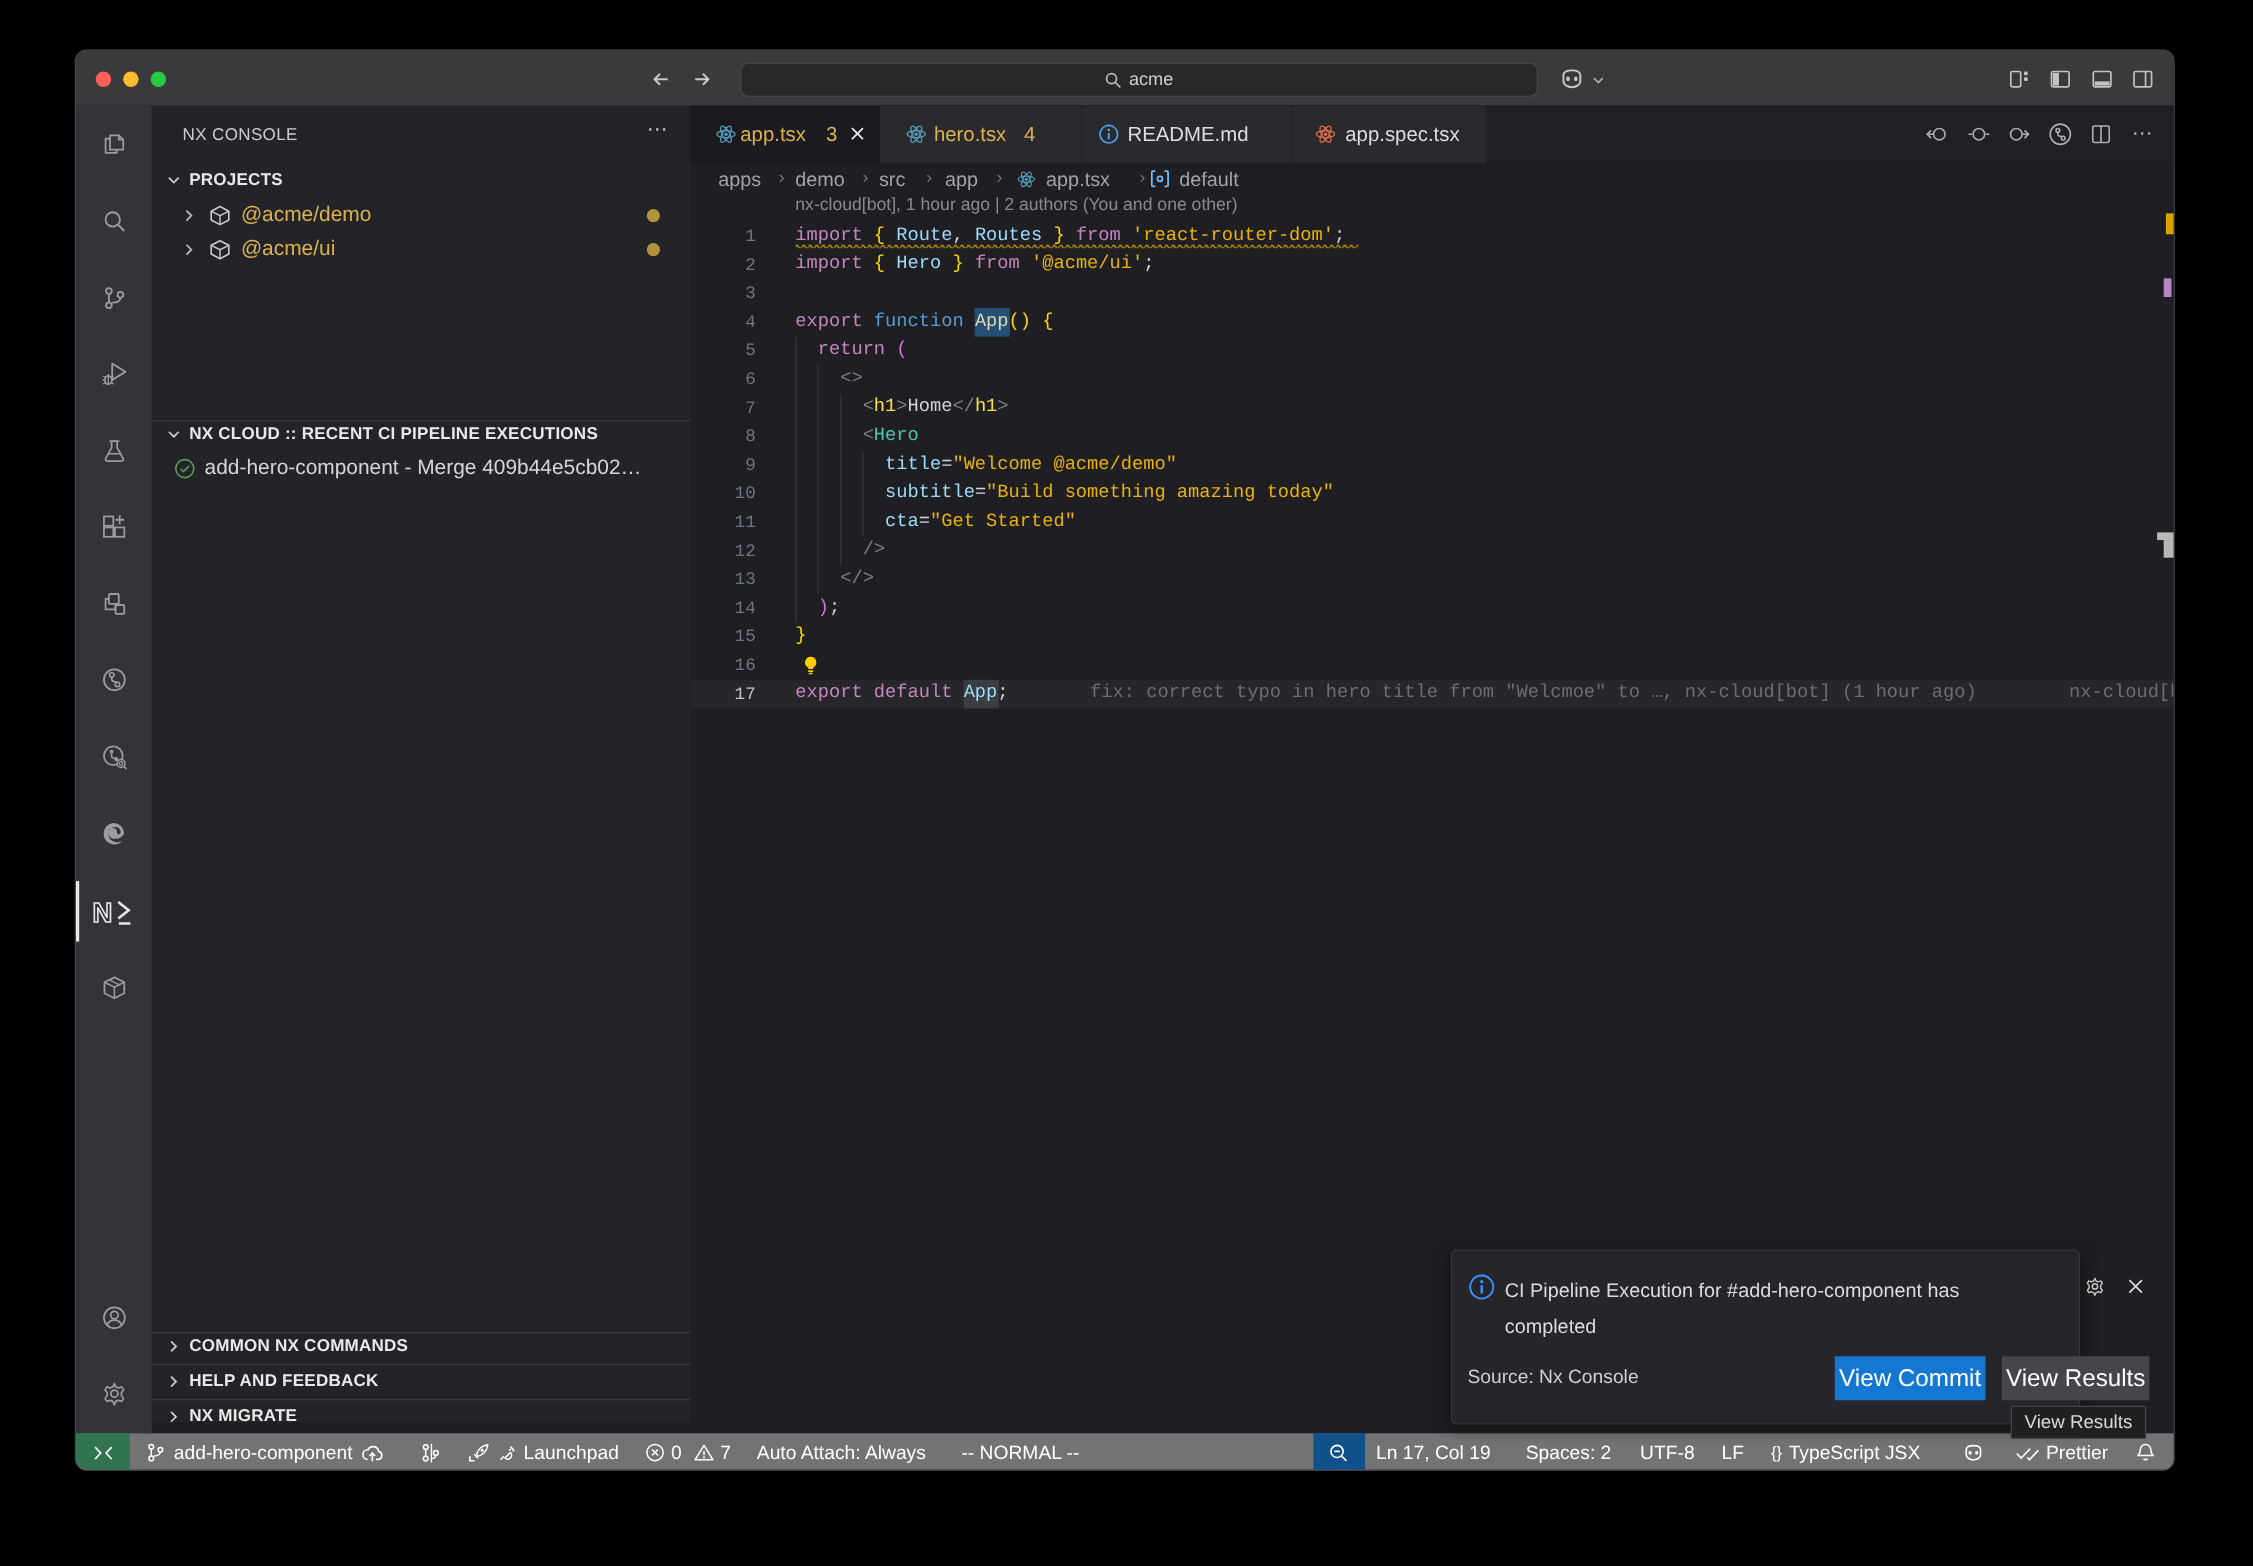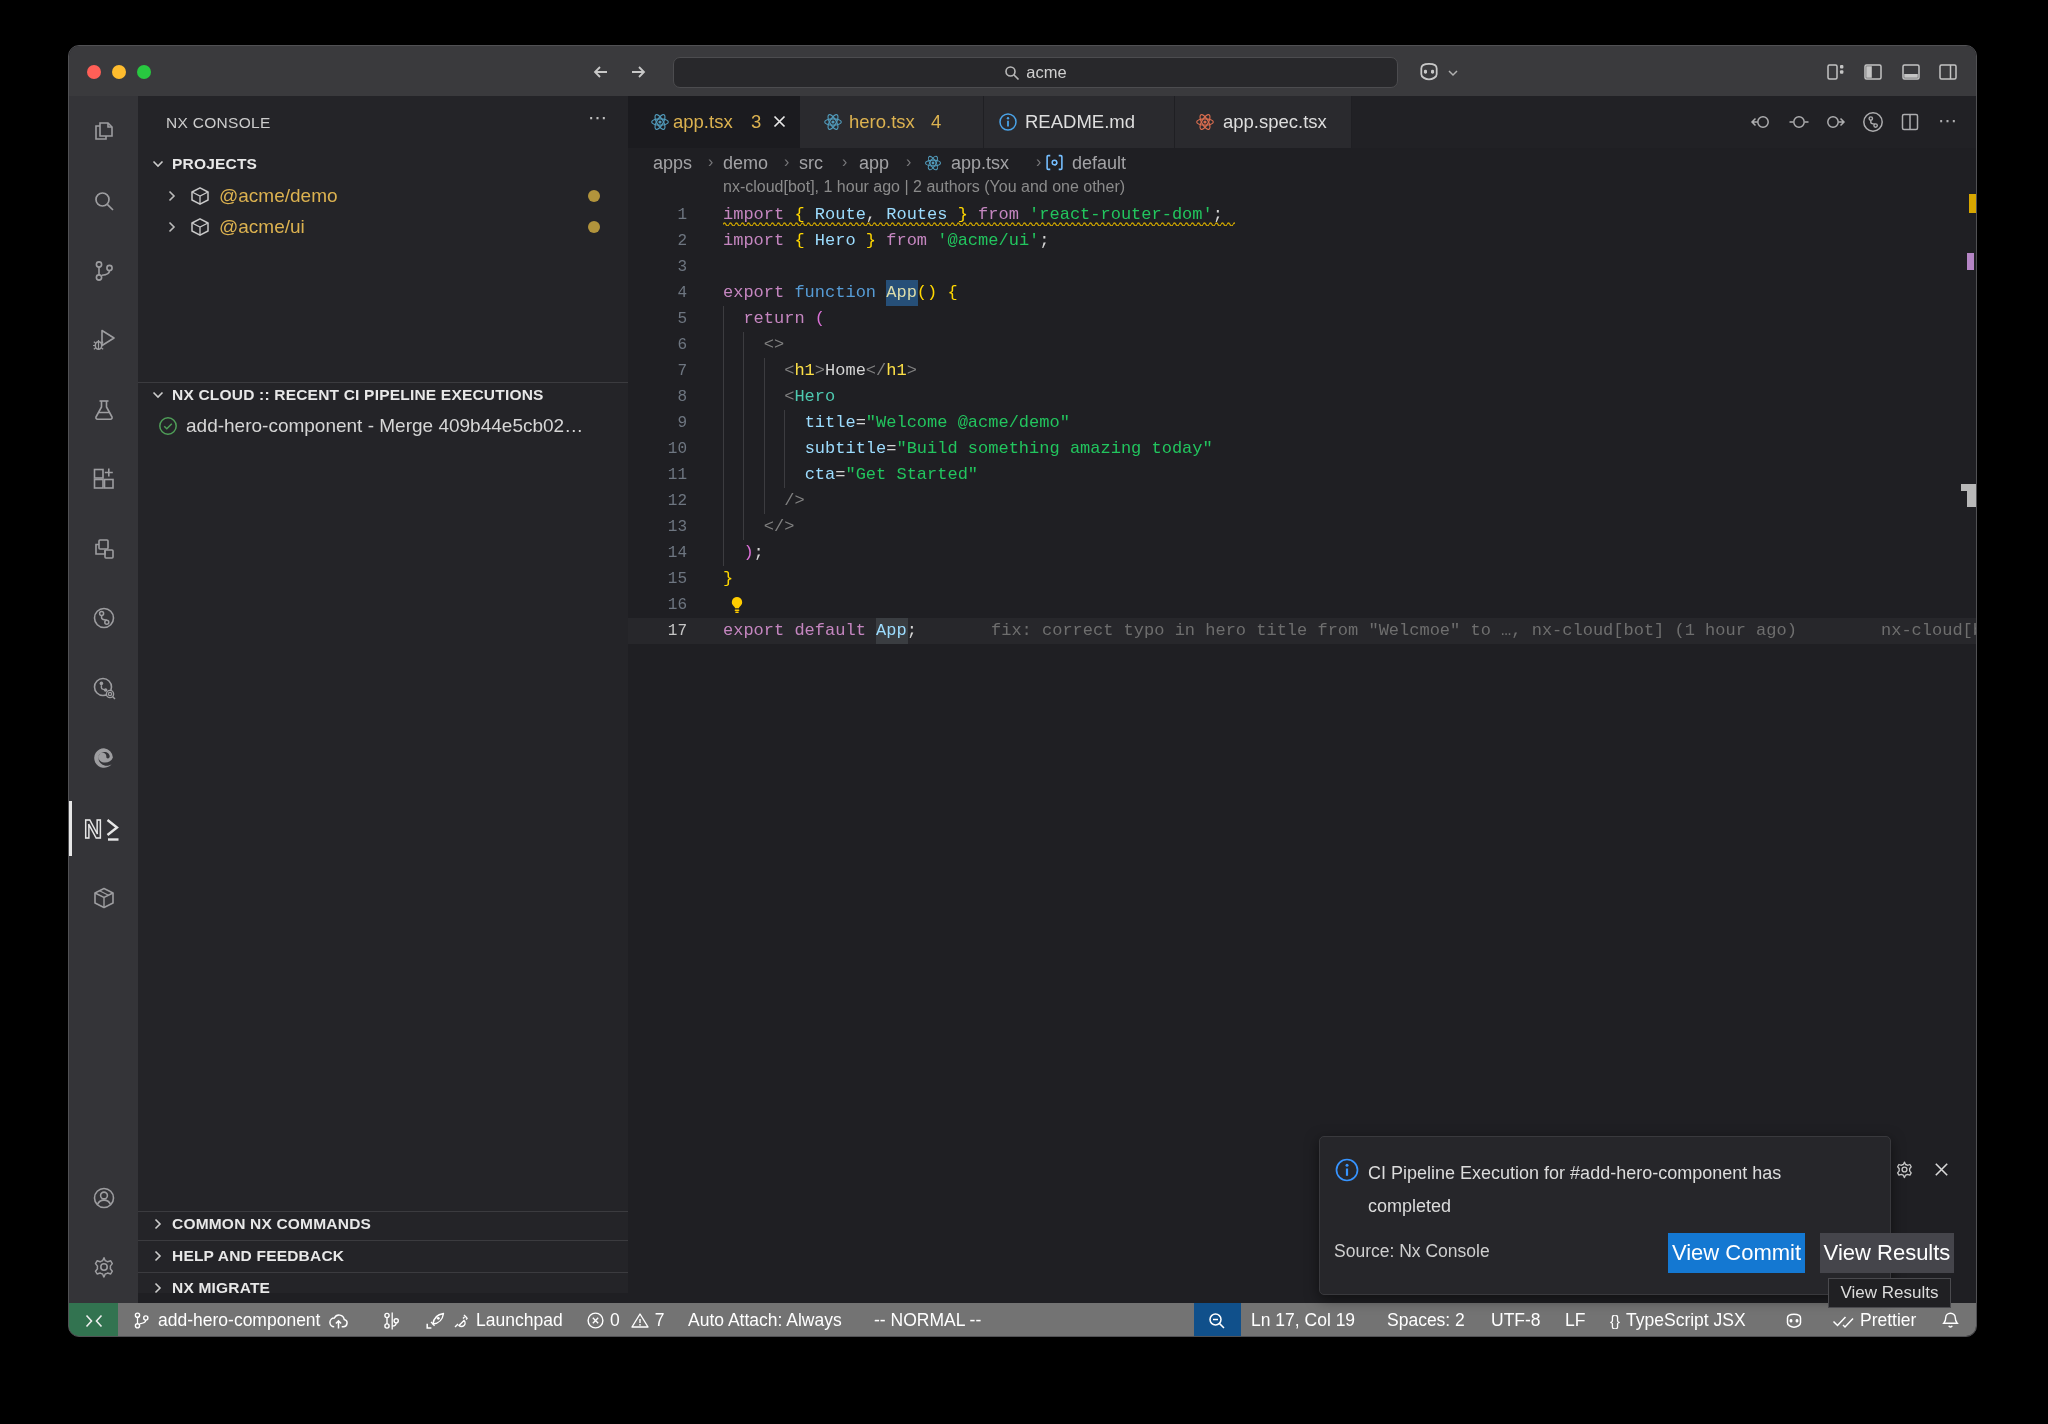--- a/index.html
+++ b/index.html
@@ -27,21 +27,21 @@
   #breadcrumb{position:absolute;left:0;top:52px;width:1350px;height:30px;color:#a3a3a6;font-size:18px;}
   .bc{position:absolute;top:5px;white-space:nowrap;}
   .bsep{color:#77777a;font-size:16px;}
   
   .cl{position:absolute;left:95px;height:26px;line-height:26px;font-family:"Liberation Mono",monospace;font-size:17px;white-space:pre;color:#d4d4d4;}
   .ln{position:absolute;left:0px;width:59px;height:26px;line-height:26px;text-align:right;font-family:"Liberation Mono",monospace;font-size:16px;color:#6e7681;}
   .k{color:#c586c0;}
   .kb{color:#569cd6;}
   .id{color:#9cdcfe;}
   .fn{color:#dcdcaa;}
-  .s{color:#22c55e;text-align:right;}
+  .s{color:#eab308;text-align:right;}
   .ty{color:#4ec9b0;}
   .p{color:#808080;}
   .b1{color:#ffd700;}
   .b2{color:#da70d6;}
   .tag{color:#fde047;}
   .guide{position:absolute;width:1px;background:#3c3c40;}
   
   #statusbar{position:absolute;left:0;top:1257px;width:1909px;height:35px;background:#737373;color:#fff;font-size:17.5px;}
   .sbi{position:absolute;top:0;height:35px;display:flex;align-items:center;gap:7px;white-space:nowrap;}
   

